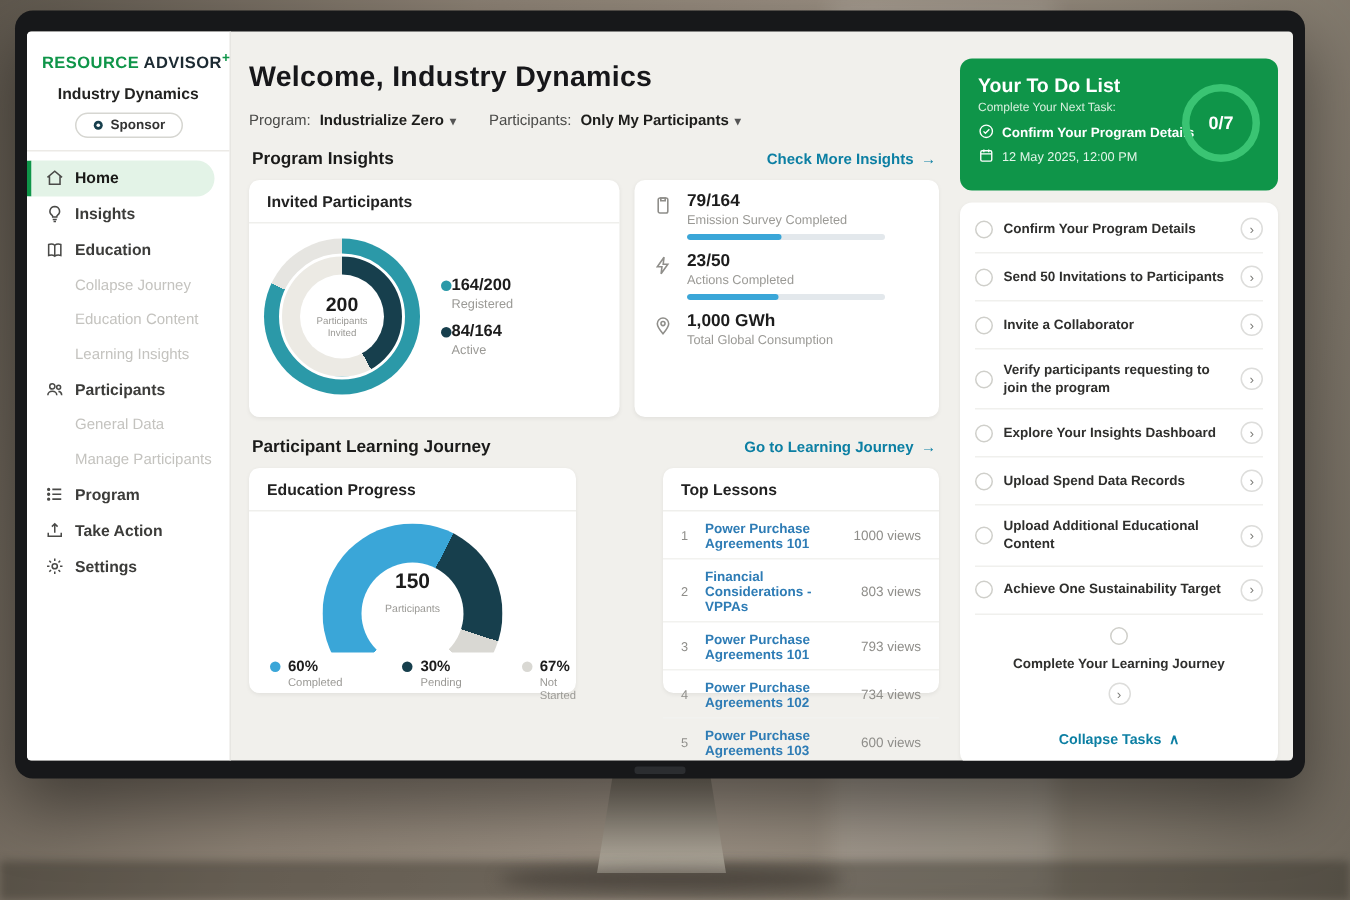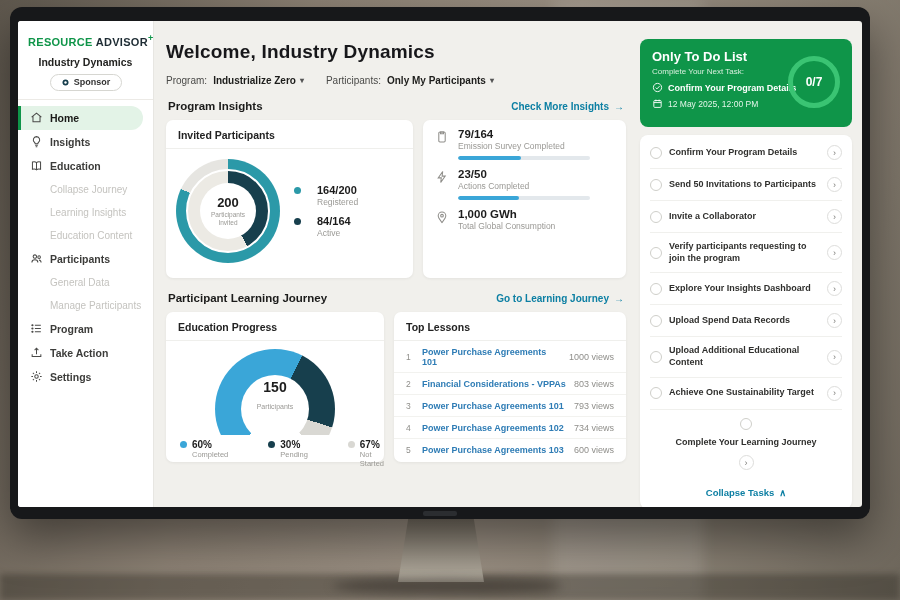--- a/index.html
+++ b/index.html
@@ -50,21 +50,21 @@
   .card-invited{width:247px;height:158px;}
   .inv-body{display:flex;align-items:center;gap:14px;padding:10px 10px;}
   .donut{position:relative;width:104px;height:104px;flex:0 0 104px;}
   .ring{position:absolute;border-radius:50%;}
   .ring.outer{inset:0;}
   .ring.inner{inset:10px;border:2px solid #fff;box-sizing:border-box;}
   .donut-hole{position:absolute;inset:24px;background:#fff;border-radius:50%;}
   .donut-center{position:absolute;inset:22px;display:flex;flex-direction:column;align-items:center;justify-content:center;text-align:center;}
   .donut-center b{font-size:13px;color:#1c1c1c;}
   .donut-center span{font-size:6.5px;color:#9a9995;width:46px;line-height:1.2;margin-top:1px;}
-  .leg-item{display:flex;gap:16px;margin:8px 0;}
+  .leg-item{display:flex;gap:0;margin:8px 0;}
   .leg-dot{width:7px;height:7px;border-radius:50%;margin-top:3px;flex:0 0 7px;}
   .leg-val{font-size:11px;font-weight:bold;color:#1c1c1c;}
   .leg-lab{font-size:8.5px;color:#9a9995;margin-top:1px;}
   .dot-teal{background:var(--teal);} .dot-navy{background:var(--navy);}
   .dot-blue{background:var(--blue);} .dot-gray{background:#d9d8d3;}
 
   .card-info{flex:1;height:158px;}
   .info-body{padding:8px 12px;display:flex;flex-direction:column;gap:8px;}
   .stat{display:flex;gap:9px;}
   .stat-icon{width:14px;height:14px;color:#8f8e8a;margin-top:2px;flex:0 0 14px;}
@@ -79,21 +79,21 @@
   .gauge-hole{position:absolute;left:26px;top:26px;width:68px;height:68px;background:#fff;border-radius:50%;}
   .gauge-center{position:absolute;left:0;top:30px;width:120px;text-align:center;}
   .gauge-center b{font-size:14px;color:#1c1c1c;display:block;}
   .gauge-center span{font-size:7px;color:#9a9995;}
   .gauge-legend{display:flex;justify-content:space-between;padding:4px 14px 0;gap:40px;}
   .gl-item{display:flex;gap:5px;}
   .gl-item .leg-dot{margin-top:2px;}
   .gl-val{font-size:10px;font-weight:bold;color:#1c1c1c;}
   .gl-lab{font-size:7.5px;color:#9a9995;}
 
-  .card-lessons{flex:1;height:150px;}
+  .card-lessons{flex:1;height:150px;margin-left:48px;}
   .lesson{display:flex;align-items:center;gap:8px;padding:5.5px 12px;border-bottom:1px solid #f2f2ef;}
   .lesson:last-child{border-bottom:none;}
   .rank{font-size:8.5px;color:#8f8e8a;width:8px;flex:0 0 8px;}
   .ltitle{flex:1;font-size:9px;font-weight:bold;color:var(--link_blue);cursor:pointer;}
   .views{font-size:9px;color:#8f8e8a;}
 
   
   .todo-col{flex:0 0 224px;width:224px;padding:18px 10px 0 2px;box-sizing:border-box;}
   .todo-green{position:relative;background:var(--green);border-radius:8px;padding:10px 12px;color:#fff;height:88px;box-sizing:border-box;}
   .tg-title{font-size:13px;font-weight:bold;}
@@ -166,24 +166,24 @@
                 <svg viewBox="0 0 24 24" fill="none" stroke="currentColor" stroke-width="1.9">
                   <path d="M12 6.5C10.2 5 6.8 4.8 4.5 5.5V19c2.3-.7 5.7-.5 7.5 1 1.8-1.5 5.2-1.7 7.5-1V5.5C17.2 4.8 13.8 5 12 6.5zM12 6.5V20"></path>
                 </svg>
               </span>
             <span>Education</span>
           </div>
           <div class="nav-sub">
               <span>Collapse Journey</span>
             </div>
           <div class="nav-sub">
+              <span>Education Content</span>
+            </div>
+          <div class="nav-sub">
               <span>Learning Insights</span>
-            </div>
-          <div class="nav-sub">
-              <span>Education Content</span>
             </div>
           <div class="nav-item">
             <span class="nav-icon">
                 <svg viewBox="0 0 24 24" fill="none" stroke="currentColor" stroke-width="1.9">
                   <circle cx="9" cy="8.5" r="3.2"></circle>
                   <path d="M3.5 19.5c0-3 2.5-5 5.5-5s5.5 2 5.5 5"></path>
                   <circle cx="16.8" cy="9.5" r="2.4"></circle>
                   <path d="M16.5 14.6c2.3.3 4 2.2 4 4.9"></path>
                 </svg>
               </span>
@@ -406,21 +406,21 @@
               <span class="rank">5</span>
               <span class="ltitle">Power Purchase Agreements 103</span>
               <span class="views">600 views</span>
             </div>
           </div>
         </div>
       </main>
 
       <section class="todo-col">
         <div class="todo-green">
-          <div class="tg-title">Only To Do List</div>
+          <div class="tg-title">Your To Do List</div>
           <div class="tg-sub">Complete Your Next Task:</div>
           <div class="tg-task">
             <span class="tg-icon">
                 <svg viewBox="0 0 24 24" fill="none" stroke="currentColor" stroke-width="2">
                   <circle cx="12" cy="12" r="9"></circle>
                   <path d="M8 12.2l2.8 2.8L16.5 9"></path>
                 </svg>
               </span>
             <span>Confirm Your Program Details</span>
           </div>

